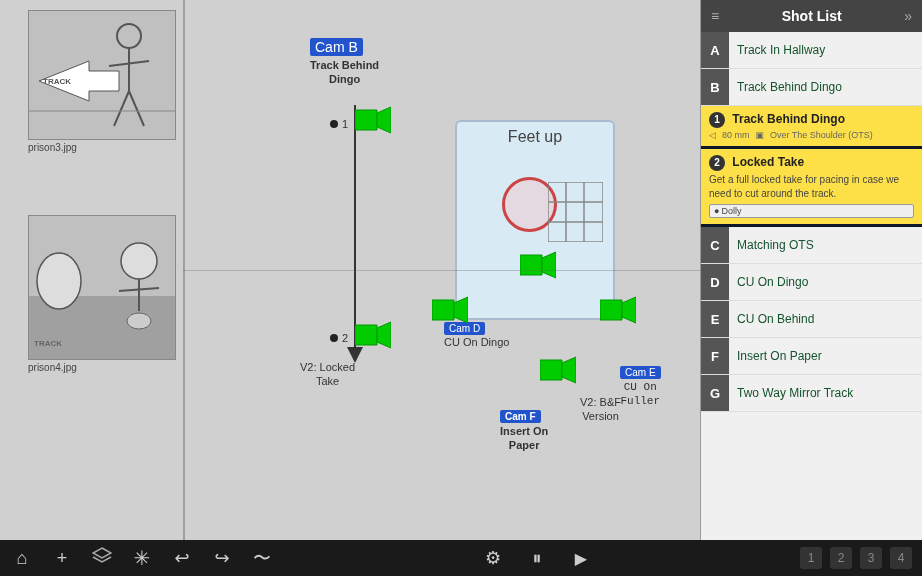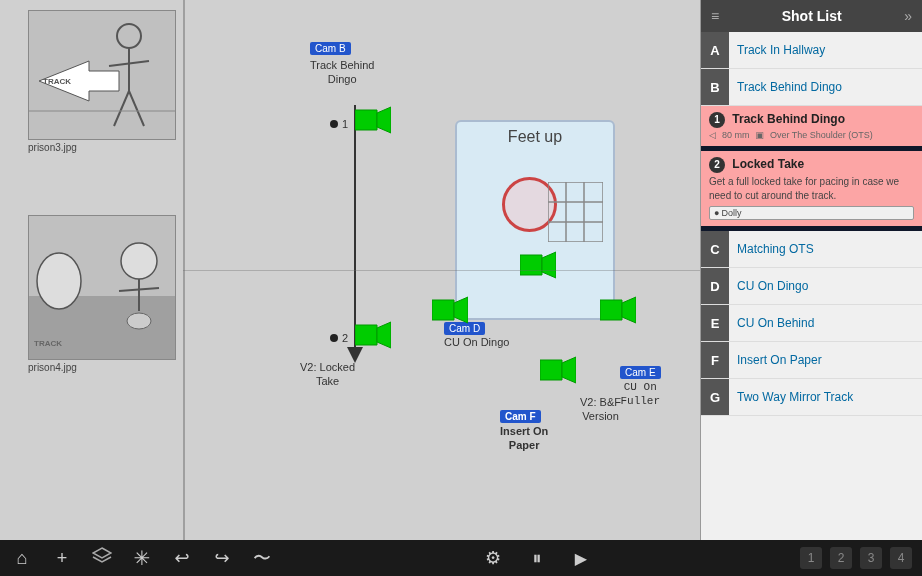--- a/index.html
+++ b/index.html
@@ -136,28 +136,28 @@
       display: flex;
       align-items: center;
       justify-content: center;
       font-size: 13px;
       font-weight: bold;
     }
 
     .shot-label {
       padding: 0 8px;
       font-size: 12px;
-      color: #0369a1;
+      color: #14532d;
       flex: 1;
     }
 
     
     .detail-block {
-      background: #fca5a5;
-      border-bottom: 5px solid #0f172a;
+      background: #fde047;
+      border-bottom: 3px solid #0f172a;
       padding: 6px 8px;
     }
 
     .detail-title {
       font-size: 12px;
       font-weight: bold;
       color: #222;
       margin-bottom: 2px;
     }
 
@@ -319,22 +319,22 @@
         <text x="5" y="130" font-size="8" fill="#666" font-weight="bold">TRACK</text>
 
         <ellipse cx="110" cy="105" rx="12" ry="8" fill="#ccc" stroke="#666" stroke-width="1"></ellipse>
       </svg>
     </div>
     <div style="font-size:10px;color:#444;padding:2px 0;text-align:left;background:transparent;">prison4.jpg</div>
   </div>
 
 
   <div style="position:absolute;left:310px;top:38px;">
-    <div style="background:#2255cc;color:white;font-size:10px;padding:1px 5px;border-radius:2px;text-align:center;display:inline-block;">Cam B</div>
-    <div style="font-size:11px;color:#333;text-align:center;line-height:1.3;margin-top:2px;">Track Behind<br>Dingo</div>
+    <div style="background:#2255cc;color:white;font-size:14px;padding:1px 5px;border-radius:2px;text-align:center;display:inline-block;">Cam B</div>
+    <div style="font-size:11px;color:#333;text-align:center;line-height:1.3;margin-top:2px;font-weight:bold;">Track Behind<br>Dingo</div>
   </div>
 
   <svg style="position:absolute;left:340px;top:100px;width:30px;height:270px;">
     <line x1="15" y1="5" x2="15" y2="255" stroke="#333" stroke-width="2" marker-end="url(#arr)"></line>
     <defs>
       <marker id="arr" markerWidth="8" markerHeight="8" refX="4" refY="4" orient="auto">
         <path d="M0,0 L8,4 L0,8 Z" fill="#333"></path>
       </marker>
     </defs>
   </svg>

